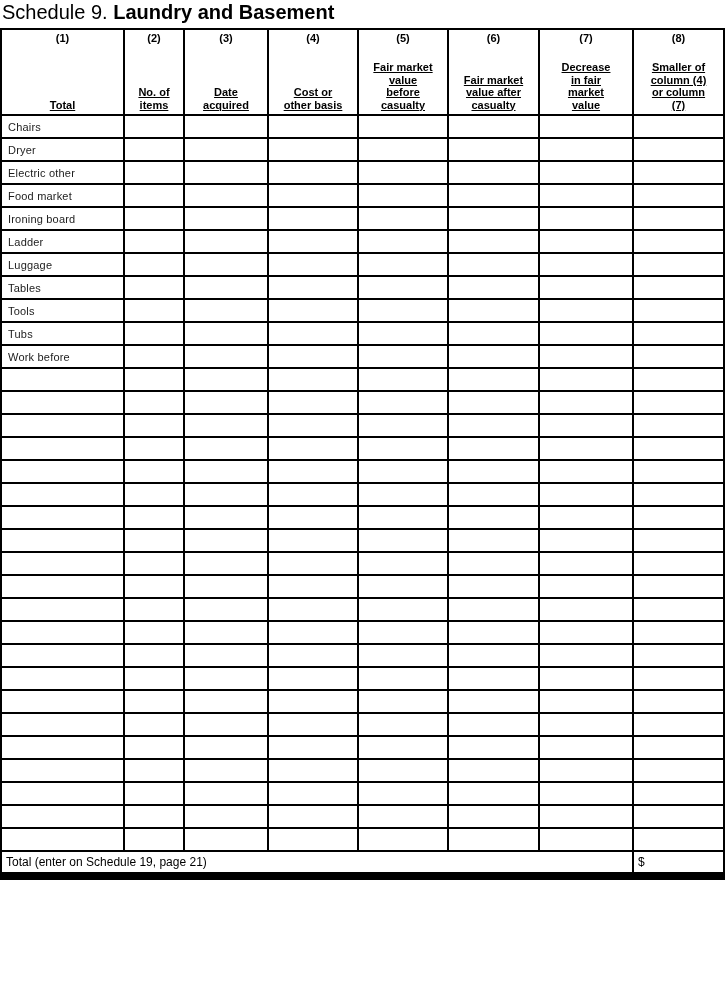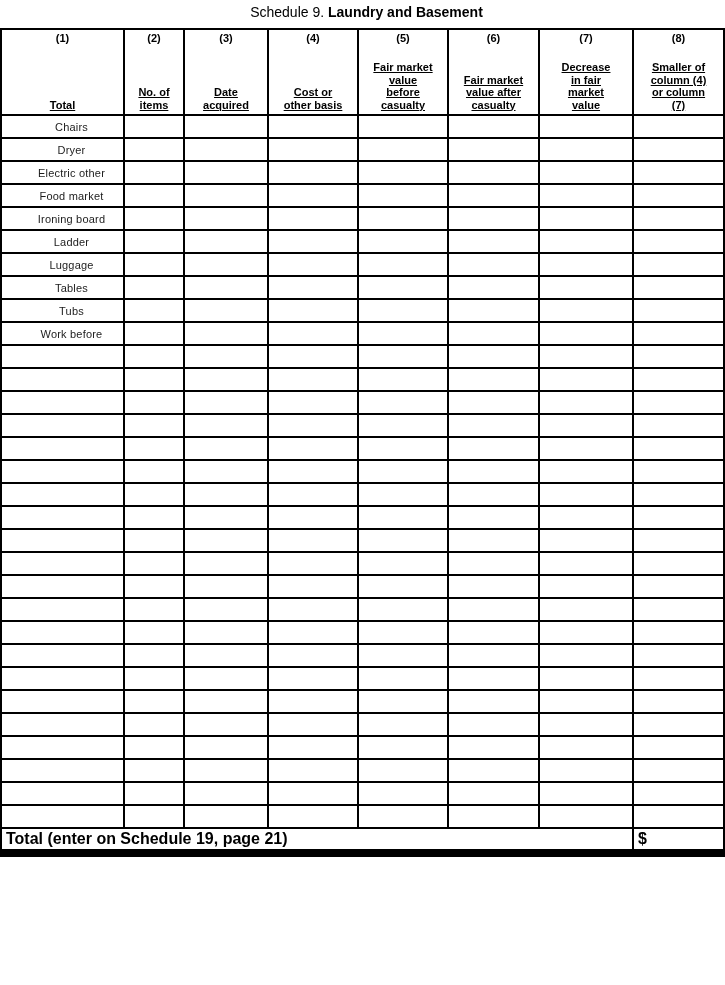--- a/index.html
+++ b/index.html
@@ -6,25 +6,24 @@
   html, body {
     margin: 0; padding: 0;
     width: 725px; height: 985px;
     background: #ffffff;
     font-family: "Liberation Sans", sans-serif;
     color: #000;
     overflow: hidden;
   }
   .page { position: relative; width: 725px; height: 985px; }
   .title {
-    padding: 4px 0 0 8px;
-    font-size: 14px;
+    padding: 4px 0 0 2px;
+    font-size: 20px;
     line-height: 17px;
     white-space: nowrap;
-    text-align: center;
   }
   .title .bold { font-weight: bold; }
   table.schedule {
     border-collapse: collapse;
     table-layout: fixed;
     width: 723px;
     margin-top: 7px;
   }
   table.schedule th, table.schedule td {
     border: 2px solid #000;
@@ -46,28 +45,27 @@
   td.cell {
     height: 23px;
     font-size: 11px;
     font-weight: normal;
     color: #1c1c1c;
     letter-spacing: 0.2px;
     vertical-align: middle;
   }
   td.cell .item-label {
     display: block;
-    padding-left: 18px;
+    padding-left: 6px;
     white-space: nowrap;
-    text-align: center;
   }
   tr.total-row td {
     height: 22px;
-    font-size: 16px;
-    font-weight: bold;
+    font-size: 12px;
+    font-weight: normal;
     vertical-align: middle;
   }
   tr.total-row .total-label { display: block; padding-left: 4px; white-space: nowrap; }
   tr.total-row .currency { display: block; padding-left: 4px; }
   .bottom-rule {
     width: 725px;
     height: 6px;
     background: #000;
     margin-top: 0px;
   }
@@ -249,20 +247,32 @@
           <td class="cell"></td>
           <td class="cell"></td>
           <td class="cell"></td>
           <td class="cell"></td>
           <td class="cell"></td>
           <td class="cell"></td>
           <td class="cell"></td>
         </tr>
         <tr>
           <td class="cell">
+            <span class="item-label">Tools</span>
+          </td>
+          <td class="cell"></td>
+          <td class="cell"></td>
+          <td class="cell"></td>
+          <td class="cell"></td>
+          <td class="cell"></td>
+          <td class="cell"></td>
+          <td class="cell"></td>
+        </tr>
+        <tr>
+          <td class="cell">
             <span class="item-label">Tubs</span>
           </td>
           <td class="cell"></td>
           <td class="cell"></td>
           <td class="cell"></td>
           <td class="cell"></td>
           <td class="cell"></td>
           <td class="cell"></td>
           <td class="cell"></td>
         </tr>

